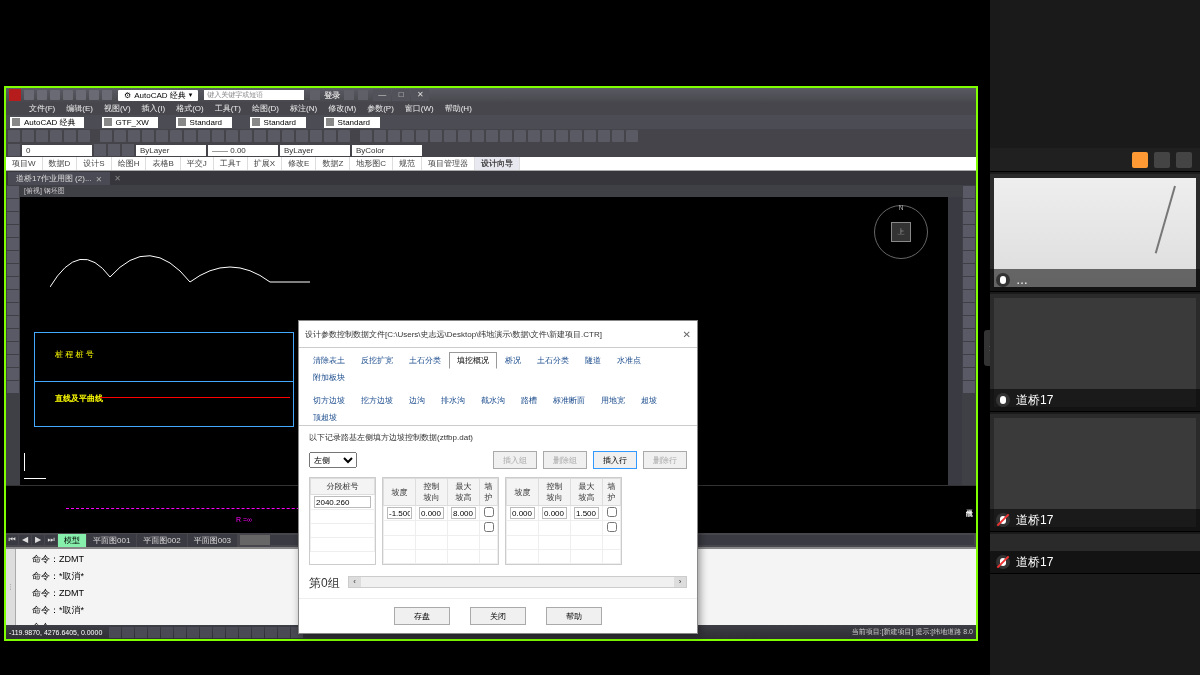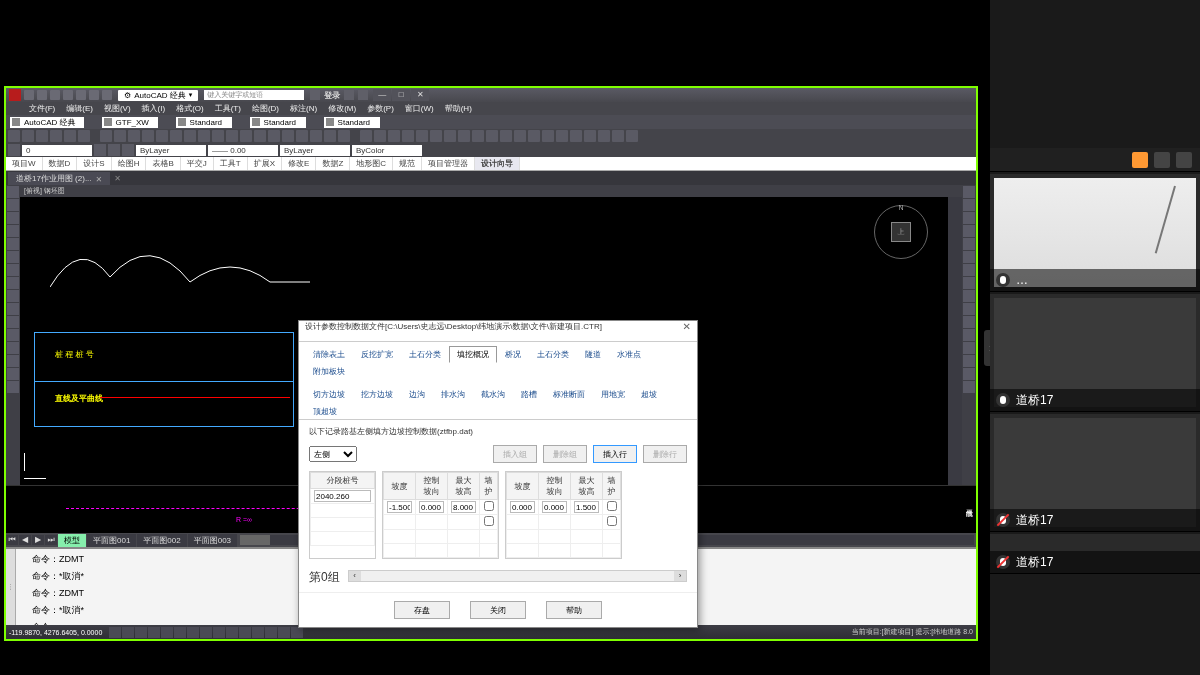--- a/index.html
+++ b/index.html
@@ -105,21 +105,21 @@
 
 .statusbar { height: 14px; background: linear-gradient(#3d3d45,#2e2e34); display: flex; align-items: center; font-size: 7px; color: #ccc; gap: 3px; padding: 0 3px; }
 .statusbar .coords { color: #fff; }
 .statusbar .btns { display: flex; gap: 1px; margin-left: 4px; }
 .statusbar .btns span { width: 12px; height: 11px; background: #4a4a54; }
 .statusbar .spacer { flex: 1; }
 .statusbar .rtext { color:#ccc; }
 
 
 .dialog { position: absolute; left: 292px; top: 232px; width: 400px; background: #fff; border: 1px solid #888; box-shadow: 2px 2px 8px rgba(0,0,0,0.4); font-size: 9px; color: #333; }
-.dialog .dtitle { height: 21px; background: #fff; display: flex; padding: 0 6px; border-bottom: 1px solid #ccc; }
+.dialog .dtitle { height: 27px; background: #fff; display: flex; align-items: center; padding: 0 6px; border-bottom: 1px solid #ccc; }
 .dialog .dtitle .txt { flex: 1; font-size: 8px; overflow:hidden; white-space:nowrap; }
 .dialog .dtitle .close { font-size: 10px; color: #666; cursor: pointer; }
 .dialog .dtabs { display: flex; flex-wrap: wrap; padding: 4px 6px 0; gap: 0; }
 .dialog .dtabs span { padding: 2px 7px; font-size: 8px; border: 1px solid transparent; color: #1a4b8c; }
 .dialog .dtabs span.active { border: 1px solid #999; border-bottom-color: #fff; background: #fff; position:relative; z-index:1; color:#000; }
 .dialog .dbody { padding: 6px 10px; border-top: 1px solid #ccc; margin-top:-1px; }
 .dialog .hint { font-size: 8px; margin-bottom: 8px; }
 .dialog .ctrlrow { display: flex; align-items: center; gap: 6px; margin-bottom: 8px; }
 .dialog .ctrlrow select { font-size: 8px; height: 16px; width: 48px; }
 .dialog .ctrlrow .spacer { flex: 1; }

